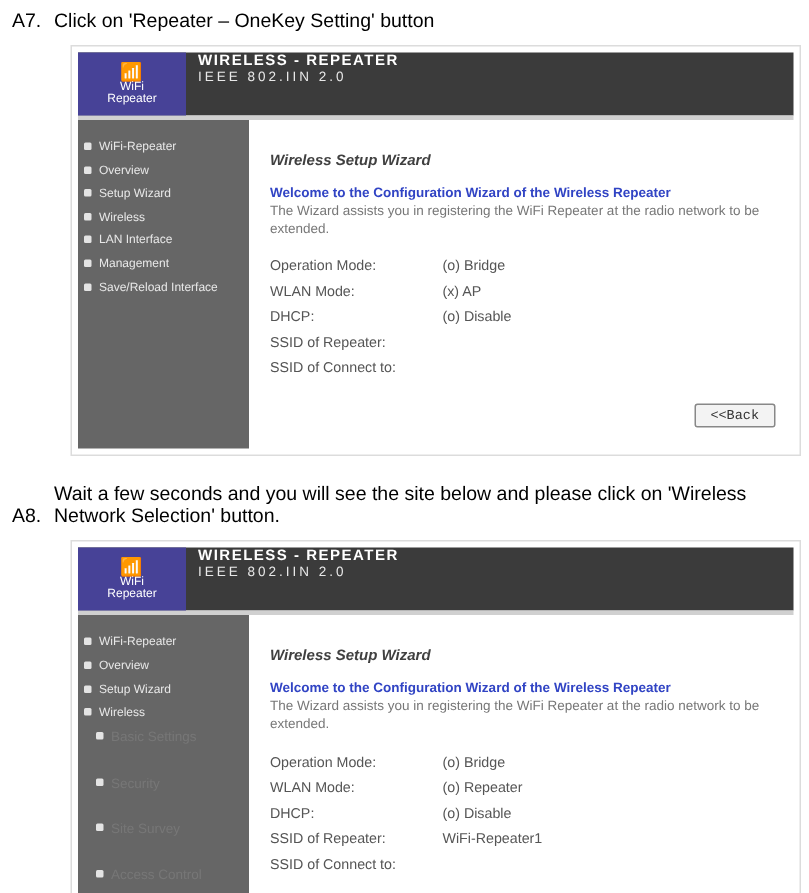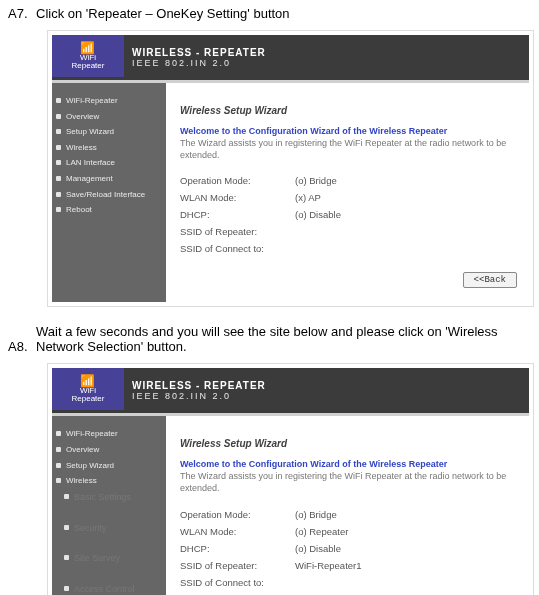--- a/index.html
+++ b/index.html
@@ -6,21 +6,21 @@
 .page{padding:6px 6px 20px 8px}
 .step{margin-bottom:18px}
 .step-row{display:flex;align-items:flex-end;margin-bottom:10px}
 .step-id{width:28px;flex:none}
 .step-txt{flex:1}
 .step-txt b{font-weight:normal}
 .shot{margin-left:40px;border:4px solid #ffffff;outline:1px solid #dcdcdc;position:relative}
 .hdr{display:flex;background:#3b3b3b;color:#fff}
 .logo{width:72px;height:42px;background:#474297;display:flex;flex-direction:column;align-items:center;justify-content:center;font-size:8px;color:#fff;line-height:1}
 .logo .ic{font-size:12px;line-height:1}
-.title{padding:12px 8px;font-size:10px}
+.title{padding:0 8px;font-size:10px}
 .title .l1{letter-spacing:1px;font-weight:bold}
 .title .l2{letter-spacing:2px;font-size:9px;color:#e8e8e8}
 .body{display:flex;background:#fff}
 .nav{width:114px;background:#666;color:#e8e8e8;font-size:8px;padding-top:10px}
 .nav ul{list-style:none;margin:0;padding:0}
 .nav li{padding:3px 4px 3px 14px;position:relative;line-height:1.2}
 .nav li::before{content:"";position:absolute;left:4px;top:5px;width:5px;height:5px;background:#e4e4e4;border-radius:1px}
 .nav li.sub{padding-left:22px;}
 .nav li.sub::before{left:12px}
 .nav .block-space{display:block;height:30px}
@@ -65,21 +65,20 @@
       <div class="body">
         <div class="nav">
           <ul id="nav1">
               <li>WiFi-Repeater</li>
               <li>Overview</li>
               <li>Setup Wizard</li>
               <li>Wireless</li>
               <li>LAN Interface</li>
               <li>Management</li>
               <li>Save/Reload Interface</li>
-              <li>Reboot</li>
             </ul>
           <span class="block-space"></span>
         </div>
         <div class="content">
           <h3>Wireless Setup Wizard</h3>
           <div class="welcome">Welcome to the Configuration Wizard of the Wireless Repeater</div>
           <div class="sub">The Wizard assists you in registering the WiFi Repeater at the radio network to be extended.</div>
           <div id="form1">
               <div class="frow">
                 <span class="lab">Operation Mode:</span>

